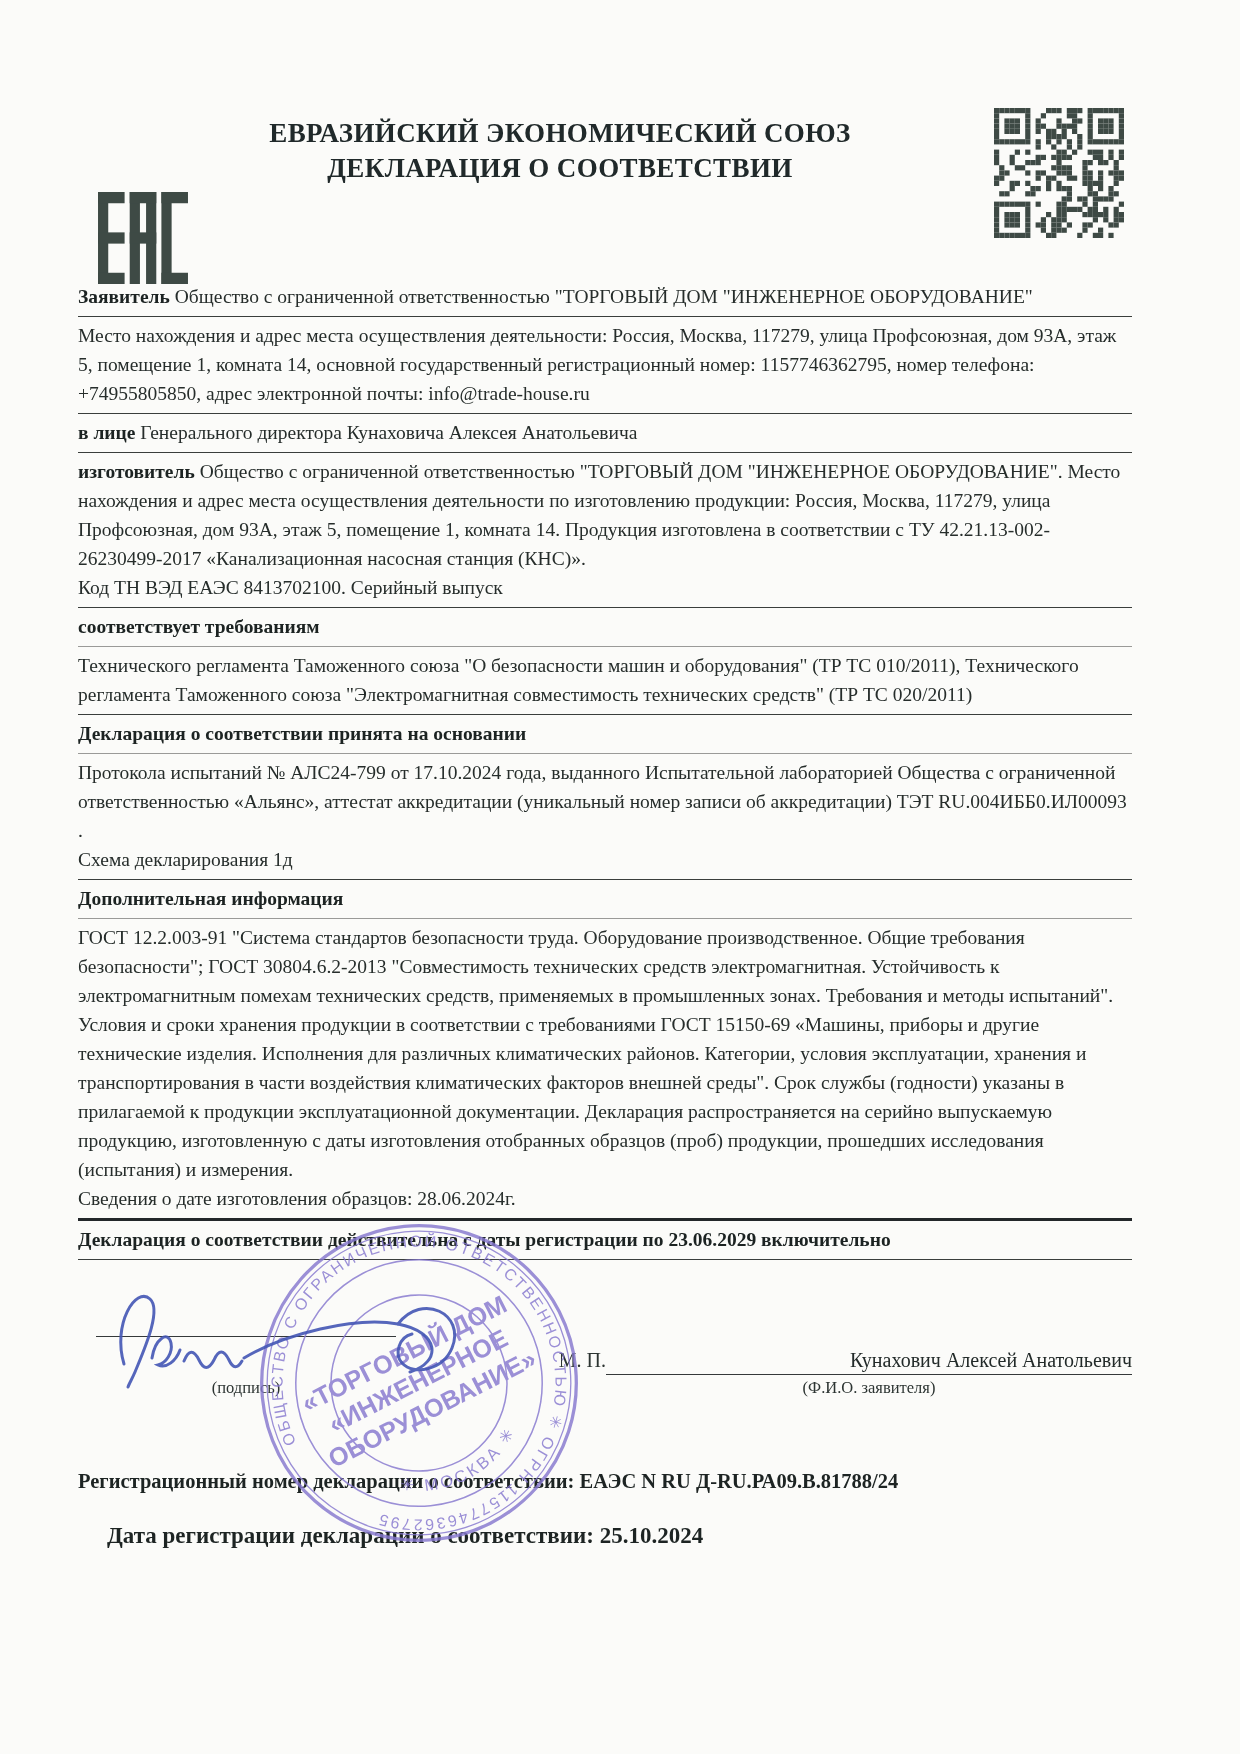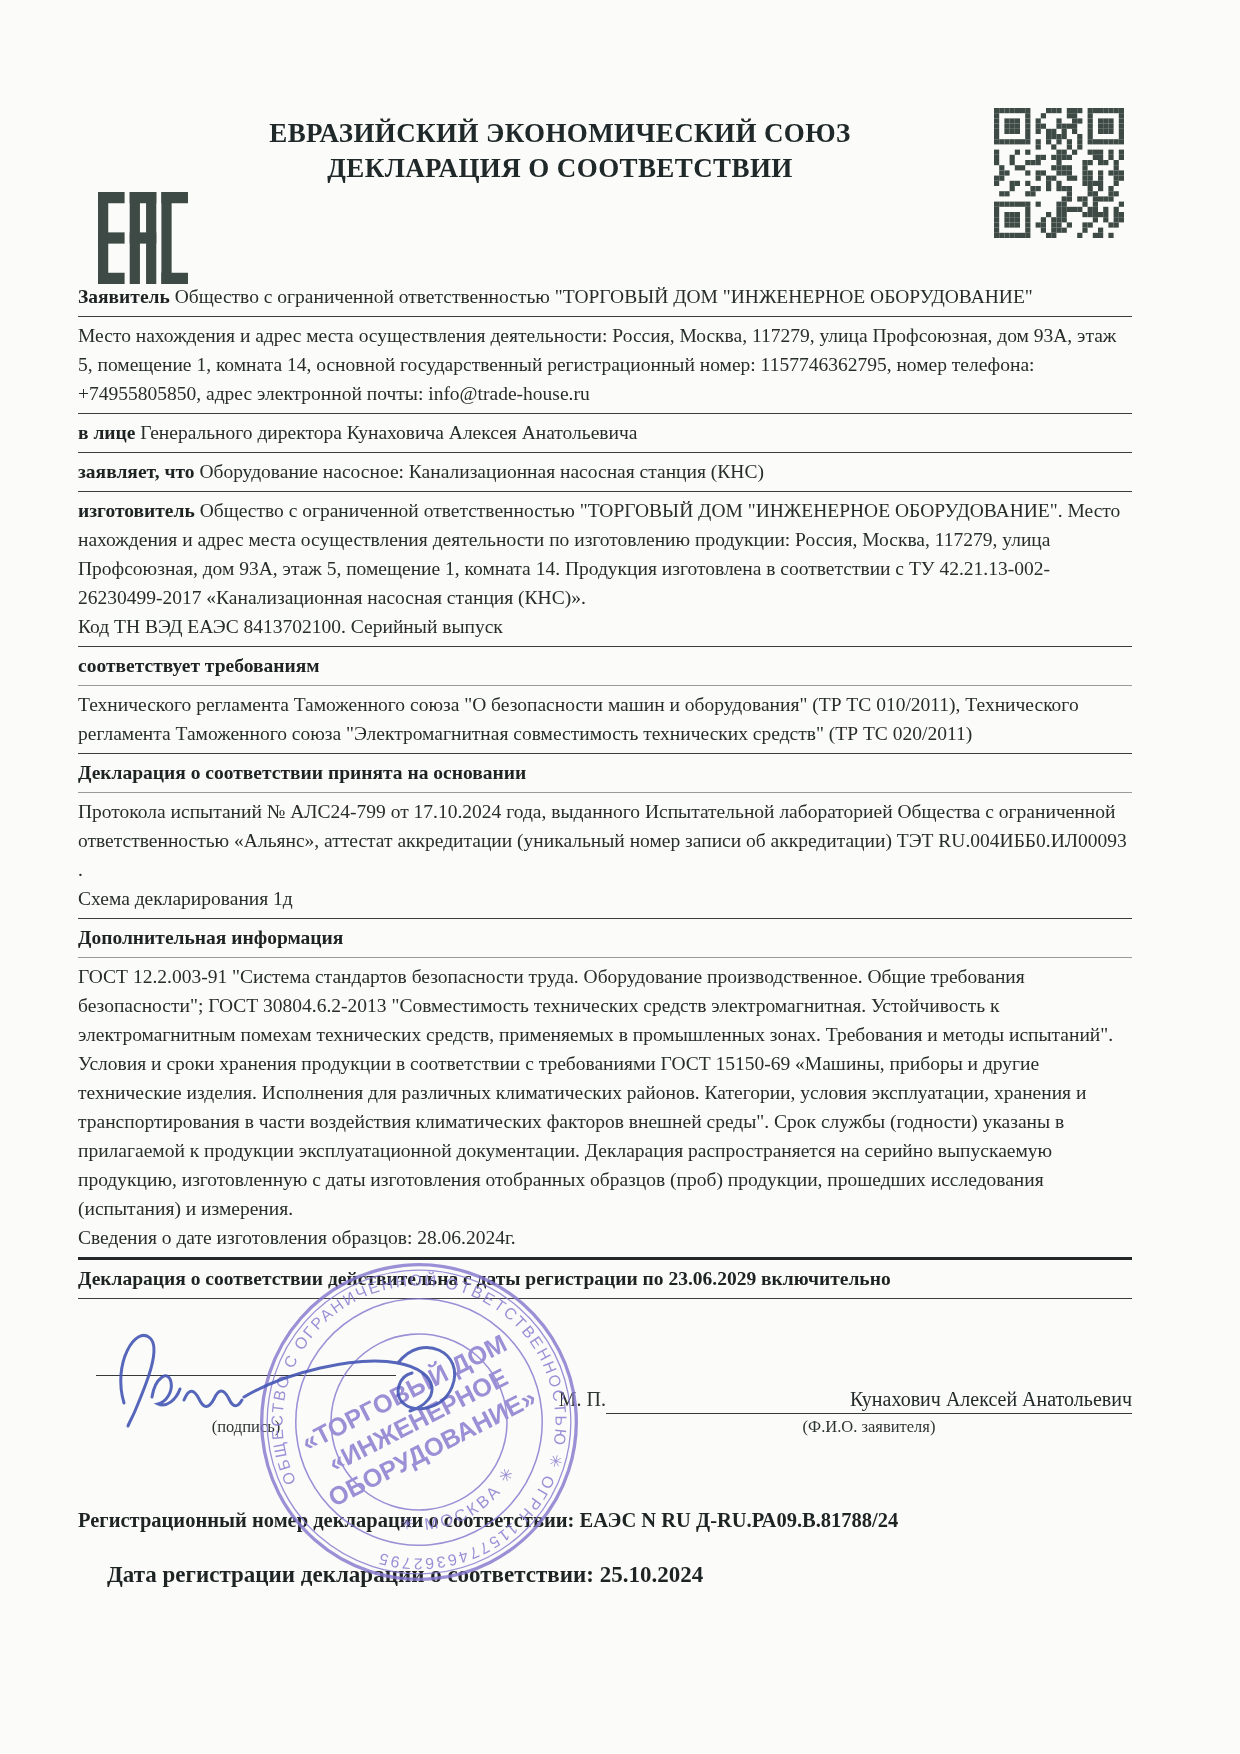--- a/index.html
+++ b/index.html
@@ -373,23 +373,20 @@
   </div>
 
   <div class="sec">
     <p>Место нахождения и адрес места осуществления деятельности: Россия, Москва, 117279, улица Профсоюзная, дом 93А, этаж 5, помещение 1, комната 14, основной государственный регистрационный номер: 1157746362795, номер телефона: +74955805850, адрес электронной почты: info@trade-house.ru</p>
   </div>
 
   <div class="sec">
     <p><span class="lbl">в лице</span> <span>Генерального директора Кунаховича Алексея Анатольевича</span></p>
   </div>
 
-  <div class="sec">
-    <p><span class="lbl">заявляет, что</span> <span>Оборудование насосное: Канализационная насосная станция (КНС)</span></p>
-  </div>
 
   <div class="sec">
     <p><span class="lbl">изготовитель</span> <span>Общество с ограниченной ответственностью "ТОРГОВЫЙ ДОМ "ИНЖЕНЕРНОЕ ОБОРУДОВАНИЕ". Место нахождения и адрес места осуществления деятельности по изготовлению продукции: Россия, Москва, 117279, улица Профсоюзная, дом 93А, этаж 5, помещение 1, комната 14. Продукция изготовлена в соответствии с ТУ 42.21.13-002-26230499-2017 «Канализационная насосная станция (КНС)».</span></p>
     <p>Код ТН ВЭД ЕАЭС 8413702100. Серийный выпуск</p>
   </div>
 
   <div class="sec light">
     <p class="h">соответствует требованиям</p>
   </div>
 

